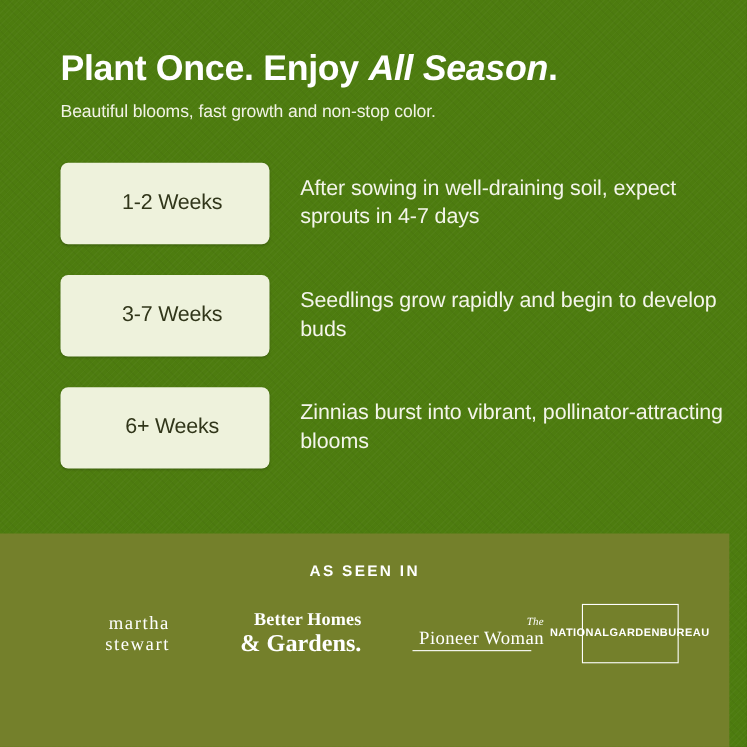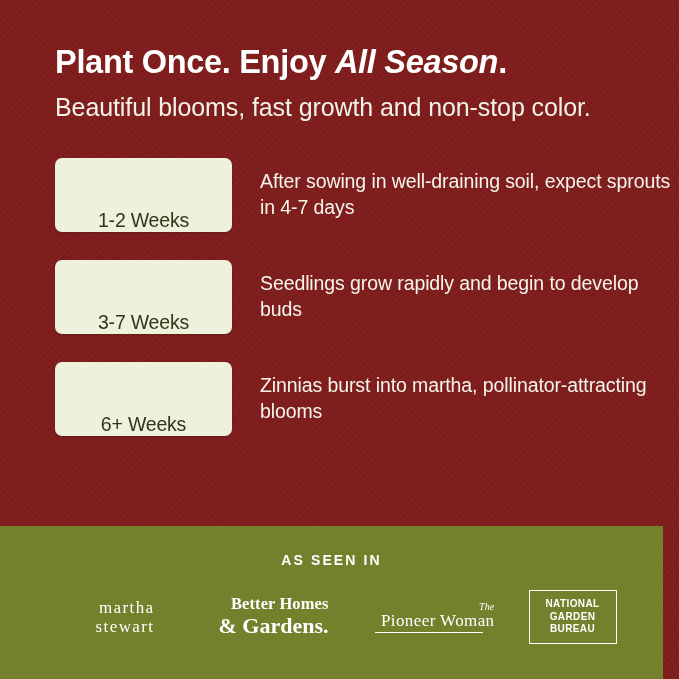--- a/index.html
+++ b/index.html
@@ -10,21 +10,21 @@
     width: 679px;
     height: 679px;
     font-family: "Liberation Sans", sans-serif;
     background: #3c4220;
     overflow: hidden;
   }
   .canvas {
     position: relative;
     width: 679px;
     height: 679px;
-    background: #7f1d1d;
+    background: #4d7c0f;
     overflow: hidden;
   }
   
   .canvas::before {
     content: "";
     position: absolute;
     left: 0; top: 0; right: 0; bottom: 0;
     background-image:
       repeating-linear-gradient(135deg, rgba(255,255,255,0.022) 0px, rgba(255,255,255,0.022) 1px, rgba(0,0,0,0.0) 1px, rgba(0,0,0,0.0) 4px),
       repeating-linear-gradient(45deg, rgba(0,0,0,0.030) 0px, rgba(0,0,0,0.030) 1px, rgba(0,0,0,0.0) 1px, rgba(0,0,0,0.0) 5px);
@@ -47,21 +47,21 @@
     letter-spacing: -0.3px;
     line-height: 1.15;
     margin: 0;
     white-space: nowrap;
   }
   .headline .ital {
     font-style: italic;
   }
   .subhead {
     color: #f2f3e6;
-    font-size: 25px;
+    font-size: 16px;
     font-weight: normal;
     letter-spacing: -0.1px;
     margin: 11px 0 0 0;
     line-height: 1.2;
     white-space: nowrap;
   }
 
   
   .rows {
     padding: 36px 0 0 55px;
@@ -71,24 +71,25 @@
     align-items: center;
     margin-bottom: 28px;
   }
   .row:last-child { margin-bottom: 0; }
   .badge {
     width: 177px;
     height: 74px;
     background: #eef2dc;
     border-radius: 7px;
     display: flex;
-    align-items: flex-end;
+    align-items: center;
     justify-content: center;
     flex: 0 0 auto;
     box-shadow: 0 1px 2px rgba(0,0,0,0.18);
+    padding-left: 13px;
   }
   .badge-text {
     color: #31361a;
     font-size: 19.5px;
     font-weight: normal;
     letter-spacing: -0.2px;
   }
   .row-desc {
     color: #f4f5ea;
     font-size: 19.5px;
@@ -97,21 +98,21 @@
     max-width: 420px;
     letter-spacing: -0.1px;
   }
 
   
   .band {
     position: absolute;
     left: 0;
     right: 16px;
     bottom: 0;
-    height: 153px;
+    height: 194px;
     background: #74802b;
     z-index: 2;
   }
   .band-title {
     text-align: center;
     color: #ffffff;
     font-size: 14px;
     font-weight: bold;
     letter-spacing: 2.1px;
     padding-top: 26px;
@@ -174,21 +175,21 @@
     height: 1px;
     background: #ffffff;
     margin: 2px auto 0 auto;
   }
   
   .logo-ngb {
     border: 1.5px solid #ffffff;
     width: 86px;
     height: 52px;
     display: flex;
-    flex-direction: column;
+    flex-direction: row;
     align-items: center;
     justify-content: center;
     font-size: 10px;
     font-weight: bold;
     letter-spacing: 0.4px;
     line-height: 1.25;
   }
   .logo-ngb span { display: block; }
 </style>
 </head>
@@ -215,21 +216,21 @@
         <div class="badge">
           <span class="badge-text">3-7 Weeks</span>
         </div>
         <div class="row-desc">Seedlings grow rapidly and begin to develop buds</div>
       </div>
 
       <div class="row">
         <div class="badge">
           <span class="badge-text">6+ Weeks</span>
         </div>
-        <div class="row-desc">Zinnias burst into martha, pollinator-attracting blooms</div>
+        <div class="row-desc">Zinnias burst into vibrant, pollinator-attracting blooms</div>
       </div>
 
     </div>
   </div>
 
   <div class="band">
     <div class="band-title">AS SEEN IN</div>
     <div class="logos">
 
       <div class="logo logo-martha">

